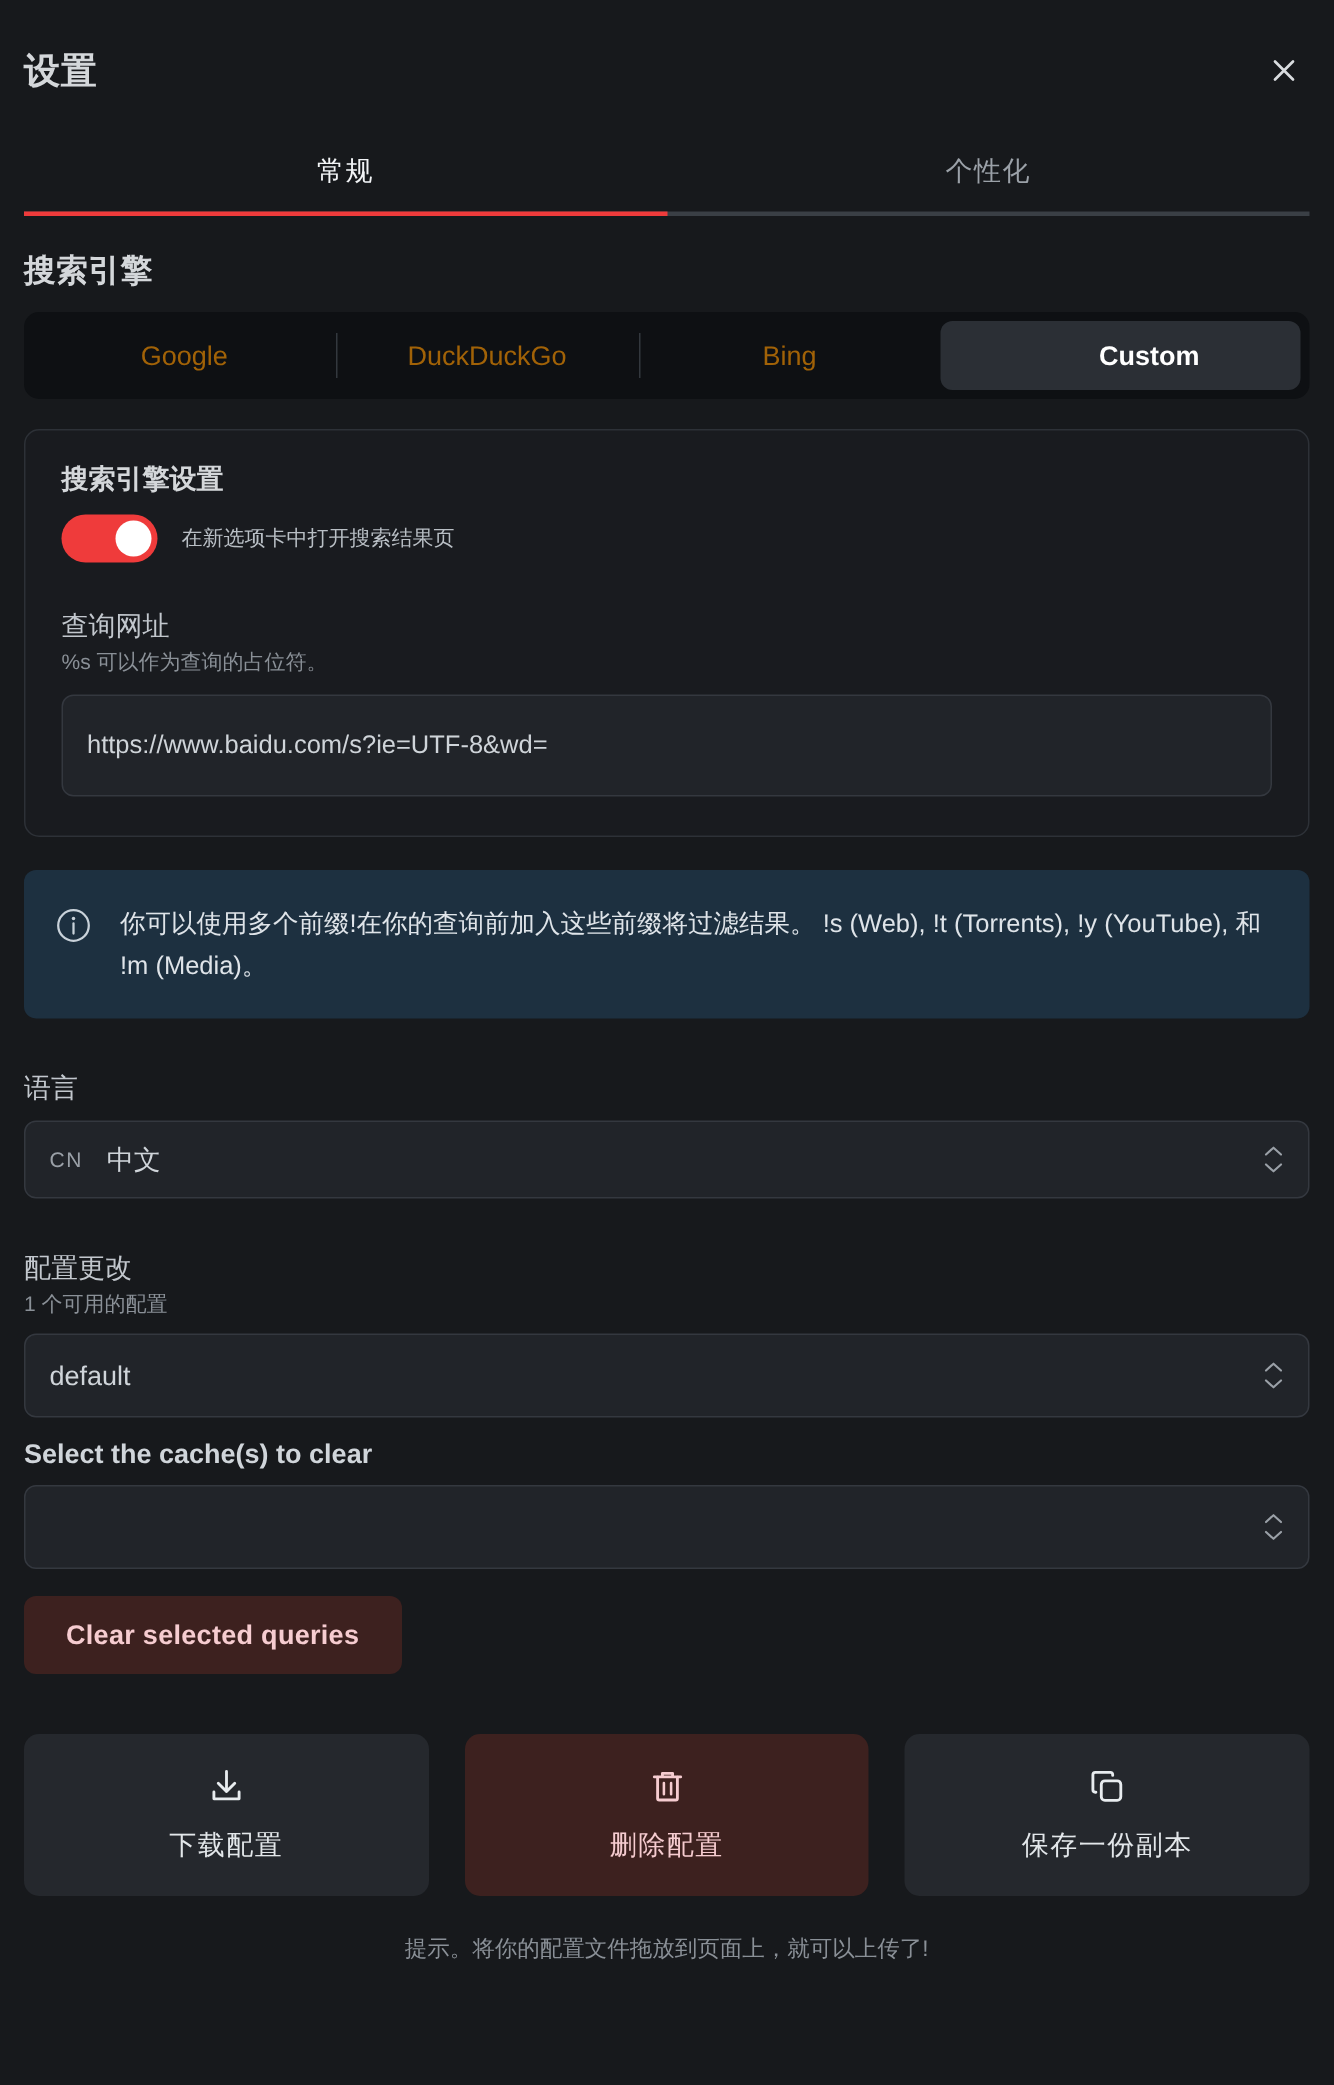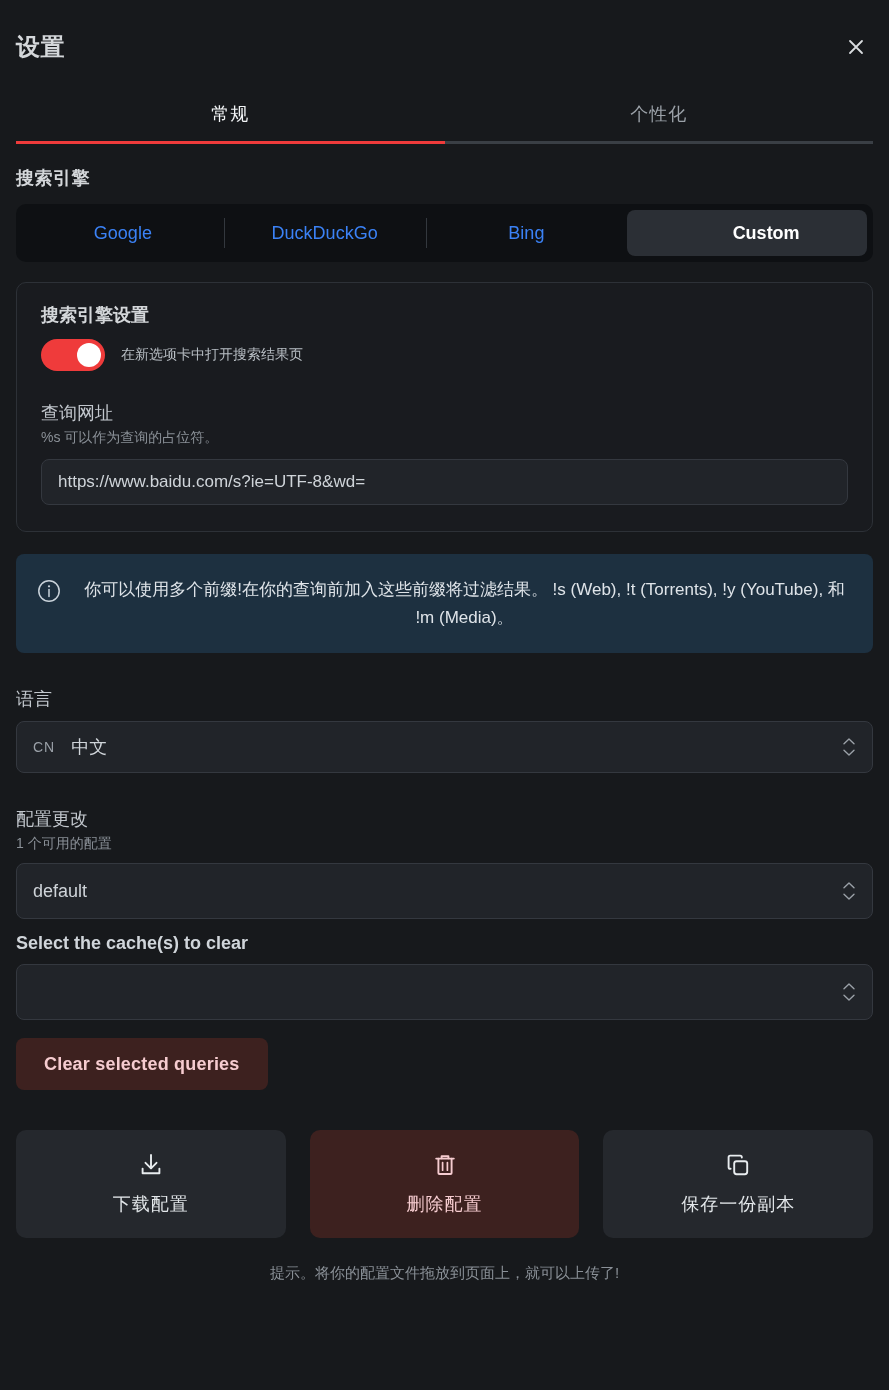--- a/index.html
+++ b/index.html
@@ -68,21 +68,21 @@
     position: absolute;
     left: 0; top: 0; bottom: 0;
     width: 50%;
     background: #ef3b3b;
   }
 
   
   .body { padding: 0 16px; }
 
   .section-title {
-    font-size: 18px;
+    font-size: 21px;
     font-weight: bold;
     color: #d4d7da;
     margin: 22px 0 14px 0;
     letter-spacing: .5px;
   }
   .section-title.latin { font-size: 24px; letter-spacing: 0; }
 
   
   .seg {
     display: flex;
@@ -91,21 +91,21 @@
     padding: 6px;
     height: 58px;
     align-items: stretch;
   }
   .seg-item {
     flex: 1 1 0;
     display: flex;
     align-items: center;
     justify-content: center;
     font-size: 18px;
-    color: #3b82f6;
+    color: #a16207;
     cursor: pointer;
     position: relative;
     border-radius: 8px;
   }
   .seg-item + .seg-item::before {
     content: "";
     position: absolute;
     left: 0; top: 8px; bottom: 8px;
     width: 1px;
     background: #33383e;
@@ -162,21 +162,21 @@
     margin-top: 30px;
   }
   .field-hint {
     font-size: 14px;
     color: #8a9097;
     margin-top: 4px;
   }
   .text-input {
     margin-top: 12px;
     width: 100%;
-    height: 46px;
+    height: 68px;
     background: #212429;
     border: 1px solid #34383f;
     border-radius: 8px;
     color: #cfd4d9;
     font-size: 17px;
     padding: 0 16px;
     font-family: inherit;
     outline: none;
   }
 
@@ -188,21 +188,20 @@
     padding: 22px 24px 22px 20px;
     display: flex;
     gap: 18px;
     align-items: flex-start;
   }
   .info-icon { flex: none; margin-top: 2px; }
   .info-text {
     font-size: 17px;
     line-height: 1.62;
     color: #dfe4e9;
-    text-align: center;
   }
 
   
   .block-label {
     font-size: 18px;
     color: #c2c7cd;
     margin-top: 34px;
   }
   .block-sub {
     font-size: 14px;

